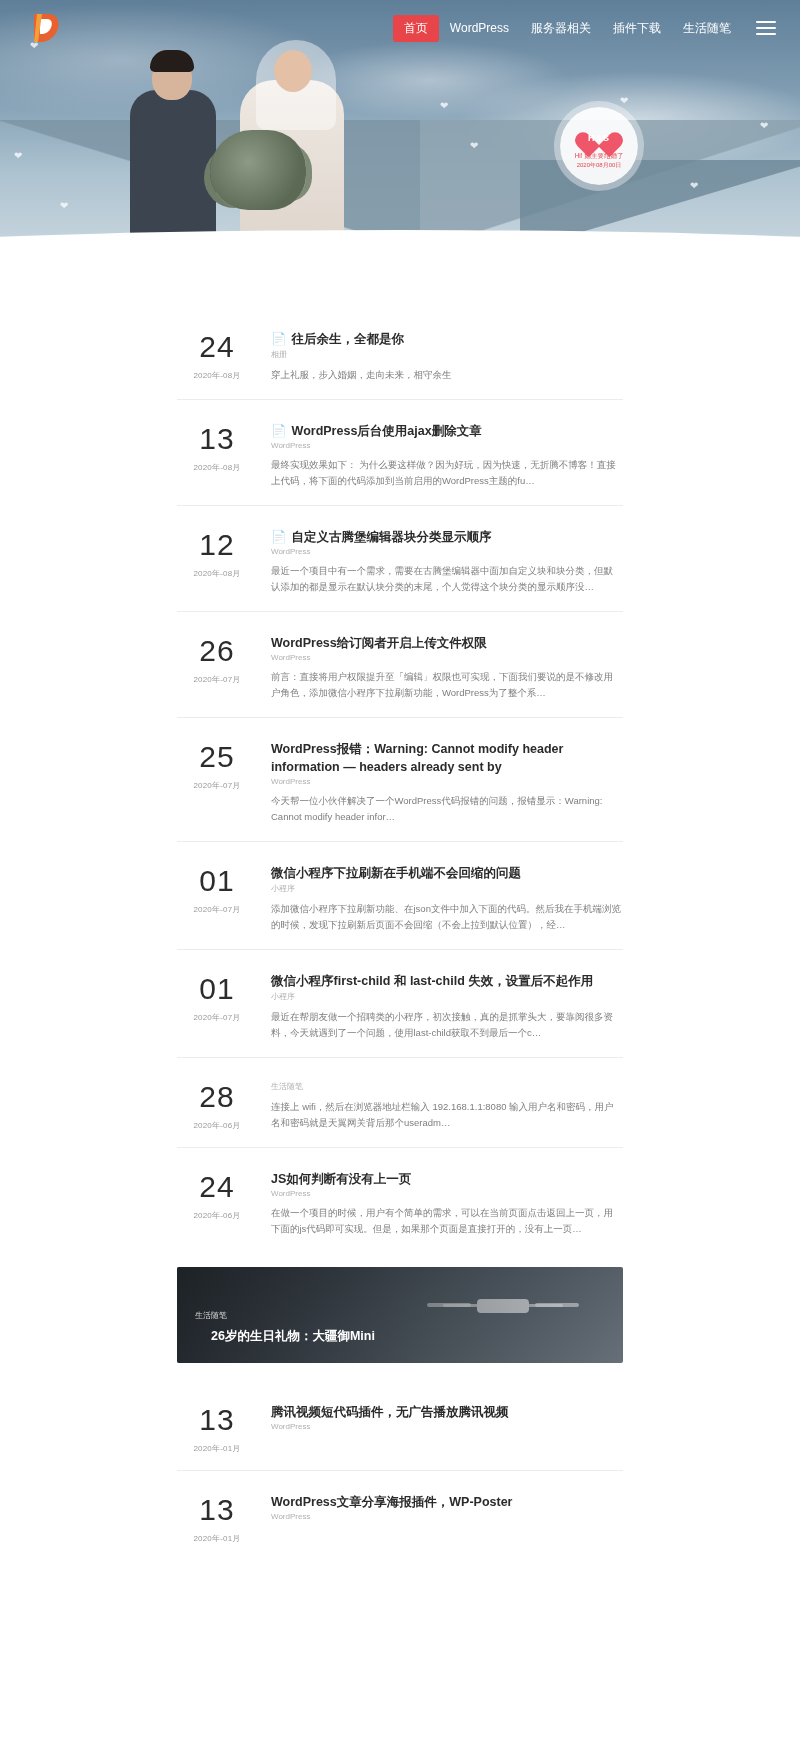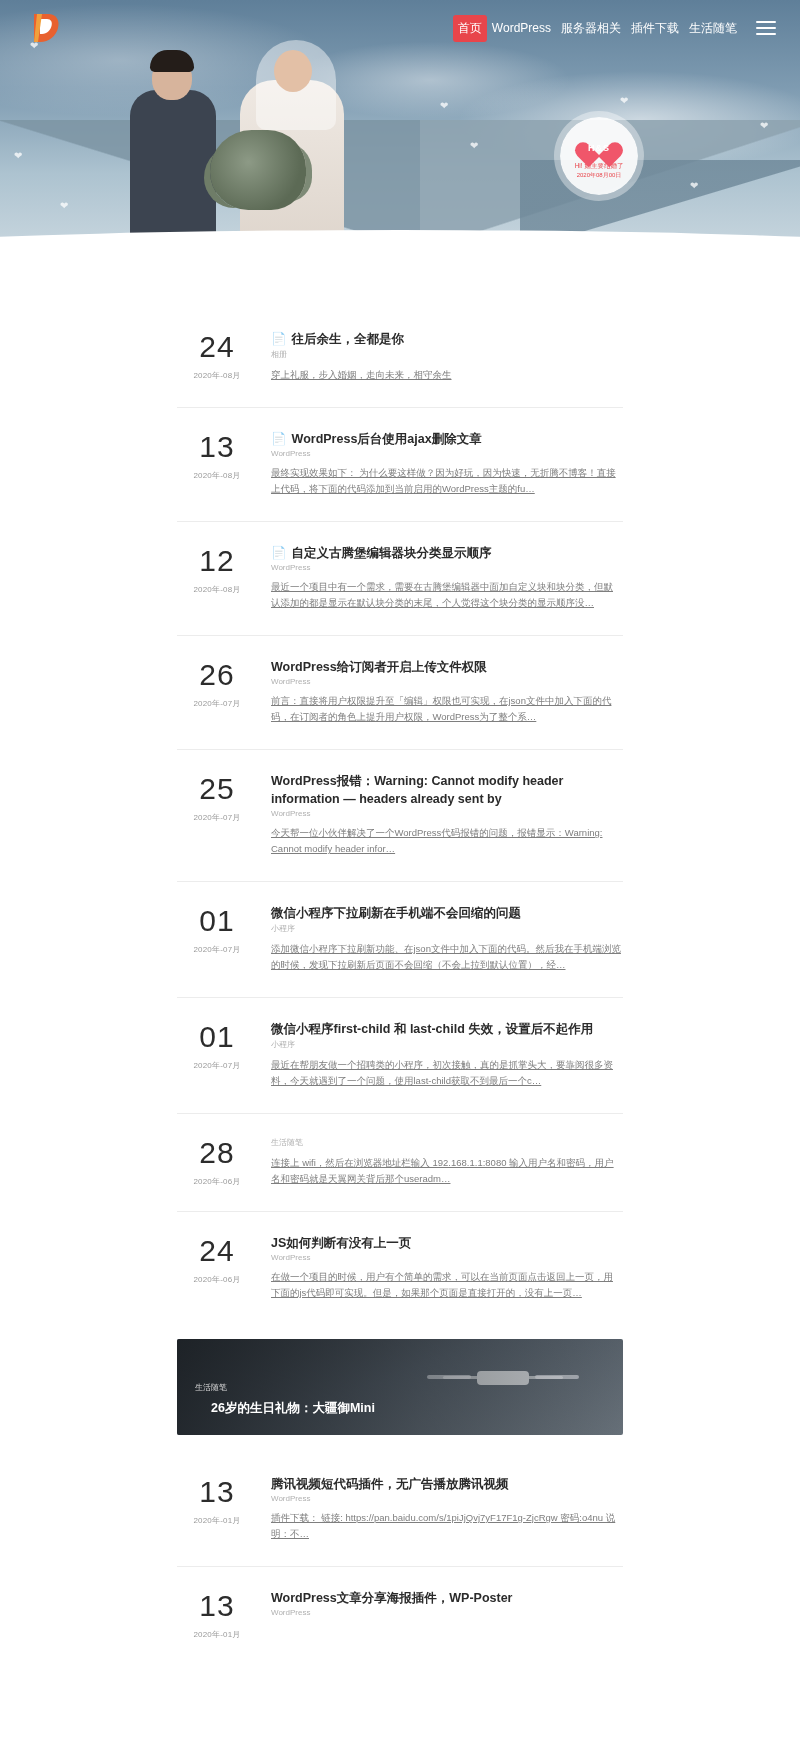--- a/index.html
+++ b/index.html
@@ -95,36 +95,36 @@
   .logo {
     margin-left: 26px; width: 38px; height: 38px;
     display:flex; align-items:center; justify-content:center;
   }
   .logo svg { display:block; }
   .nav .menu {
     margin-left: auto; display: flex; align-items: center; gap: 0;
     font-size: 12px; color: #ffffff;
   }
   .nav .menu a {
-    color:#ffffff; text-decoration:none; padding: 5px 5px;
+    color:#ffffff; text-decoration:none; padding: 5px 11px;
     border-radius: 3px; white-space: nowrap;
   }
   .nav .menu a.active { background: #e8454b; }
   .burger {
     margin-left: 14px; margin-right: 24px; width: 20px; height: 14px;
     display:flex; flex-direction:column; justify-content:space-between;
   }
   .burger i { display:block; height:2px; background:#fff; border-radius:2px; }
   .burger i:nth-child(1){ width:20px }
   .burger i:nth-child(2){ width:20px }
   .burger i:nth-child(3){ width:20px }
 
   
   .heart-badge {
-    position:absolute; right: 162px; top: 117px; width: 78px; height: 78px;
+    position:absolute; right: 162px; top: 107px; width: 78px; height: 78px;
     border-radius: 50%;
     background: rgba(255,255,255,.92);
     box-shadow: 0 0 0 6px rgba(255,255,255,.38);
     display:flex; flex-direction:column; align-items:center; justify-content:center;
     z-index: 4;
   }
   .heart-badge .heart {
     position: relative; width: 30px; height: 26px; margin-bottom: 3px;
   }
   .heart-badge .heart:before, .heart-badge .heart:after {
@@ -142,21 +142,21 @@
   
   .petal { position:absolute; color: rgba(255,255,255,.75); font-size: 10px; z-index:3; }
 
   
   .container { width: 800px; padding: 0 0 0 0; }
   .list { width: 446px; margin: 0 auto; padding-top: 18px; }
 
   .post {
     display: flex; align-items: flex-start;
     border-bottom: 1px solid #ececec;
-    padding: 22px 0 24px 0;
+    padding: 22px 0 16px 0;
     justify-content: space-between;
   }
   .post:last-child { border-bottom: none; }
   .date {
     width: 80px; flex: 0 0 80px; text-align: center; padding-top: 2px;
   }
   .date .d {
     font-size: 30px; color: #2c2c2c; line-height: 1; font-weight: 400;
     letter-spacing: 1px;
   }
@@ -167,21 +167,21 @@
   .ptitle {
     font-size: 12.5px; color: #2b2b2b; line-height: 18px; font-weight: bold;
     display:flex; align-items:flex-start; gap:5px;
   }
   .ptitle .tico { flex:0 0 auto; opacity:.8; }
   .ptitle a { color:#2b2b2b; text-decoration:none; }
   .cat {
     margin-top: 1px; font-size: 8px; color: #b0b0b0;
   }
   .excerpt {
-    margin-top: 7px; font-size: 9.5px; color: #7e7e7e; line-height: 16px; text-decoration: underline;
+    margin-top: 7px; font-size: 9.5px; color: #7e7e7e; line-height: 16px;
   }
 
   
   .post-card {
     width: 446px; height: 96px; margin: 14px auto 0; position: relative;
     overflow: hidden; border-radius: 2px;
     background: linear-gradient(160deg,#3a4148 0%, #555f69 45%, #707a83 100%);
   }
   .post-card .drone {
     position:absolute; right: 60px; top: 26px; width: 120px; height: 26px;
@@ -330,21 +330,21 @@
     <div class="post">
       <div class="date">
         <div class="d">26</div>
         <div class="m">2020年-07月</div>
       </div>
       <div class="body">
         <div class="ptitle">
           <a href="#">WordPress给订阅者开启上传文件权限</a>
         </div>
         <div class="cat">WordPress</div>
-        <div class="excerpt">前言：直接将用户权限提升至「编辑」权限也可实现，在json文件中加入下面的代码，在订阅者的角色上提升用户权限，WordPress为了整个系…</div>
+        <div class="excerpt">前言：直接将用户权限提升至「编辑」权限也可实现，下面我们要说的是不修改用户角色，添加微信小程序下拉刷新功能，WordPress为了整个系…</div>
       </div>
     </div>
 
     <div class="post">
       <div class="date">
         <div class="d">25</div>
         <div class="m">2020年-07月</div>
       </div>
       <div class="body">
         <div class="ptitle">
@@ -429,21 +429,20 @@
     <div class="post">
       <div class="date">
         <div class="d">13</div>
         <div class="m">2020年-01月</div>
       </div>
       <div class="body">
         <div class="ptitle">
           <a href="#">腾讯视频短代码插件，无广告播放腾讯视频</a>
         </div>
         <div class="cat">WordPress</div>
-        <div class="excerpt">插件下载： 链接: https://pan.baidu.com/s/1piJjQvj7yF17F1g-ZjcRgw 密码:o4nu 说明：不…</div>
       </div>
     </div>
 
     <div class="post">
       <div class="date">
         <div class="d">13</div>
         <div class="m">2020年-01月</div>
       </div>
       <div class="body">
         <div class="ptitle">

